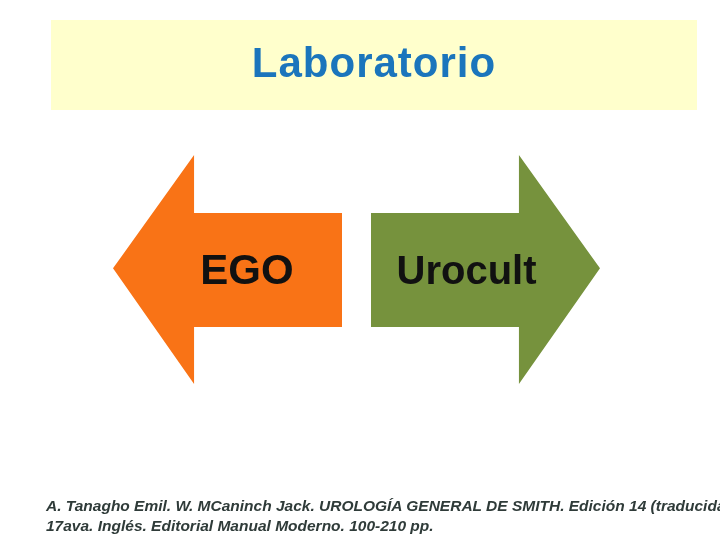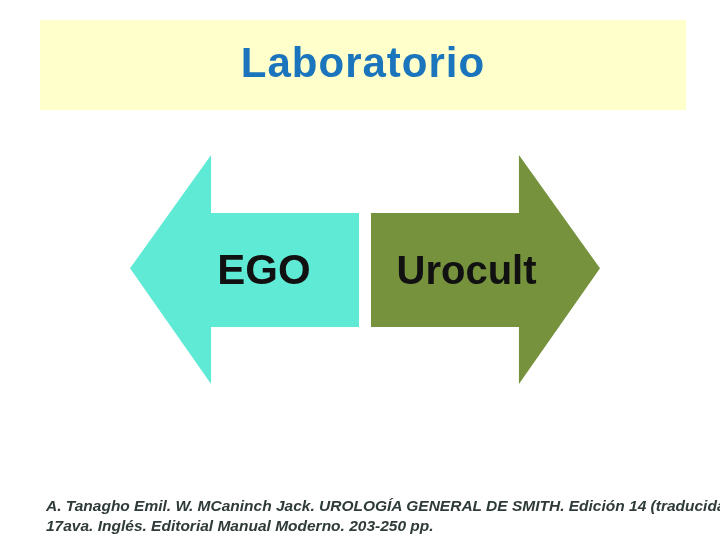--- a/index.html
+++ b/index.html
@@ -12,21 +12,21 @@
   }
   .slide {
     position: absolute;
     left: 0; top: 0;
     width: 720px; height: 540px;
     background: #ffffff;
   }
   
   .title-banner {
     position: absolute;
-    left: 40px; top: 20px;
+    left: 51px; top: 20px;
     width: 646px; height: 90px;
     background: #FFFFCC;
     display: flex;
     align-items: center;
     justify-content: center;
   }
   .slide-title {
     font-size: 42px;
     font-weight: bold;
     color: #1B75BC;
@@ -34,22 +34,22 @@
     line-height: 1;
     padding-bottom: 4px;
   }
   
   .arrow {
     position: absolute;
     top: 155px;
     width: 229px; height: 229px;
   }
   .arrow-left {
-    left: 130px;
-    background: #5eead4;
+    left: 113px;
+    background: #f97316;
     clip-path: polygon(0% 49.5%, 35.4% 0%, 35.4% 25.3%, 100% 25.3%, 100% 75.1%, 35.4% 75.1%, 35.4% 100%);
   }
   .arrow-right {
     left: 371px;
     background: #76923D;
     clip-path: polygon(0% 25.3%, 64.6% 25.3%, 64.6% 0%, 100% 49.5%, 64.6% 100%, 64.6% 75.1%, 0% 75.1%);
   }
   .arrow-left .arrow-label {
     position: absolute;
     left: 35.4%; right: 0;
@@ -104,16 +104,16 @@
   </div>
 
   <div class="arrow arrow-right">
     <div class="arrow-label">
       <span>Urocult</span>
     </div>
   </div>
 
   <div class="citation">
     <div>A. Tanagho Emil. W. MCaninch Jack. UROLOGÍA GENERAL DE SMITH. Edición 14 (traducida de la</div>
-    <div>17ava. Inglés. Editorial Manual Moderno. 203-250 pp.</div>
+    <div>17ava. Inglés. Editorial Manual Moderno. 100-210 pp.</div>
   </div>
 
 </div>
 
 </body></html>

